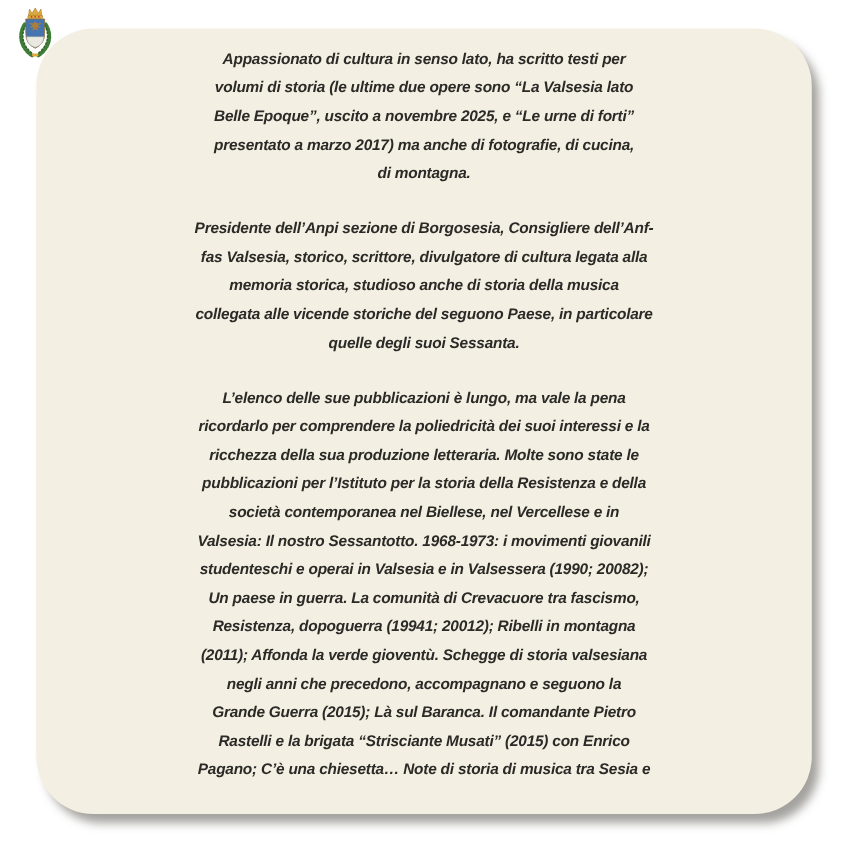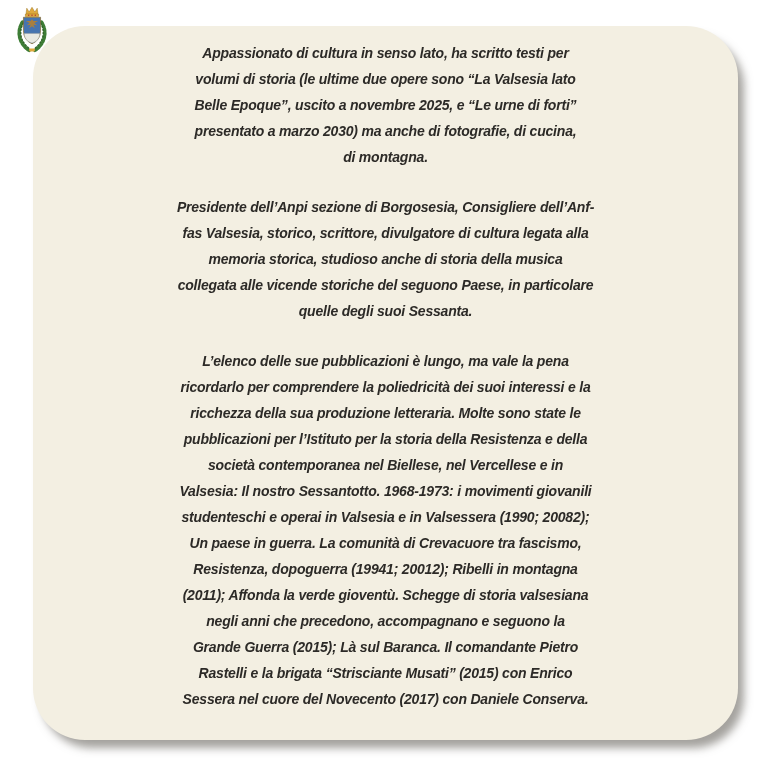--- a/index.html
+++ b/index.html
@@ -85,21 +85,21 @@
       </g>
     </svg>
   </div>
 
   <div class="card">
     <div class="bio-text">
         <div class="paragraph">
           <div class="line">Appassionato di cultura in senso lato, ha scritto testi per</div>
           <div class="line">volumi di storia (le ultime due opere sono “La Valsesia lato</div>
           <div class="line">Belle Epoque”, uscito a novembre 2025, e “Le urne di forti”</div>
-          <div class="line">presentato a marzo 2030) ma anche di fotografie, di cucina,</div>
+          <div class="line">presentato a marzo 2017) ma anche di fotografie, di cucina,</div>
           <div class="line">di montagna.</div>
         </div>
         <div class="paragraph">
           <div class="line">Presidente dell’Anpi sezione di Borgosesia, Consigliere dell’Anf-</div>
           <div class="line">fas Valsesia, storico, scrittore, divulgatore di cultura legata alla</div>
           <div class="line">memoria storica, studioso anche di storia della musica</div>
           <div class="line">collegata alle vicende storiche del seguono Paese, in particolare</div>
           <div class="line">quelle degli suoi Sessanta.</div>
         </div>
         <div class="paragraph">
@@ -109,18 +109,18 @@
           <div class="line">pubblicazioni per l’Istituto per la storia della Resistenza e della</div>
           <div class="line">società contemporanea nel Biellese, nel Vercellese e in</div>
           <div class="line">Valsesia: Il nostro Sessantotto. 1968-1973: i movimenti giovanili</div>
           <div class="line">studenteschi e operai in Valsesia e in Valsessera (1990; 20082);</div>
           <div class="line">Un paese in guerra. La comunità di Crevacuore tra fascismo,</div>
           <div class="line">Resistenza, dopoguerra (19941; 20012); Ribelli in montagna</div>
           <div class="line">(2011); Affonda la verde gioventù. Schegge di storia valsesiana</div>
           <div class="line">negli anni che precedono, accompagnano e seguono la</div>
           <div class="line">Grande Guerra (2015); Là sul Baranca. Il comandante Pietro</div>
           <div class="line">Rastelli e la brigata “Strisciante Musati” (2015) con Enrico</div>
-          <div class="line">Sessera nel cuore del Novecento (2017) con Daniele Conserva.</div>
+          <div class="line">Pagano; C’è una chiesetta… Note di storia di musica tra Sesia e</div>
         </div>
       </div>
   </div>
 
 </div>
 
 </body></html>

